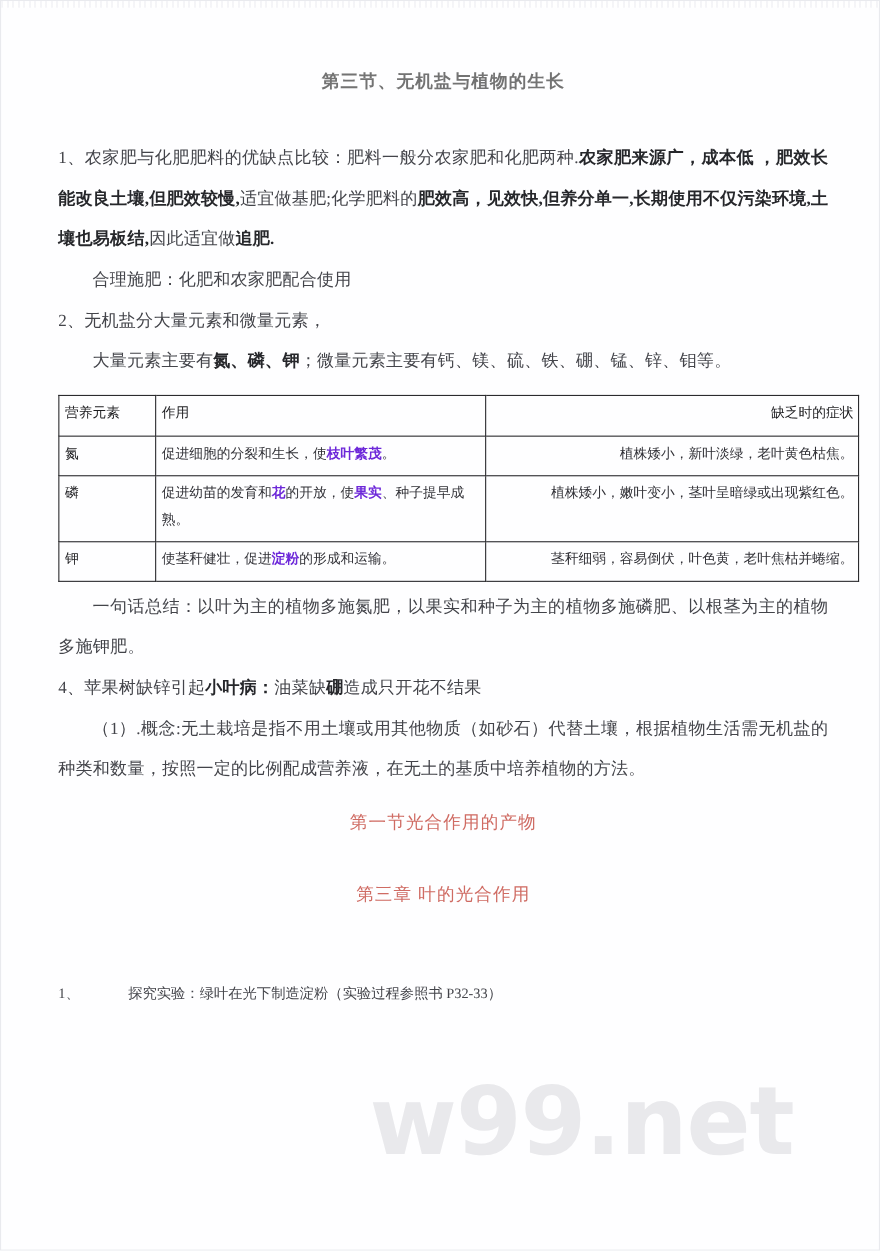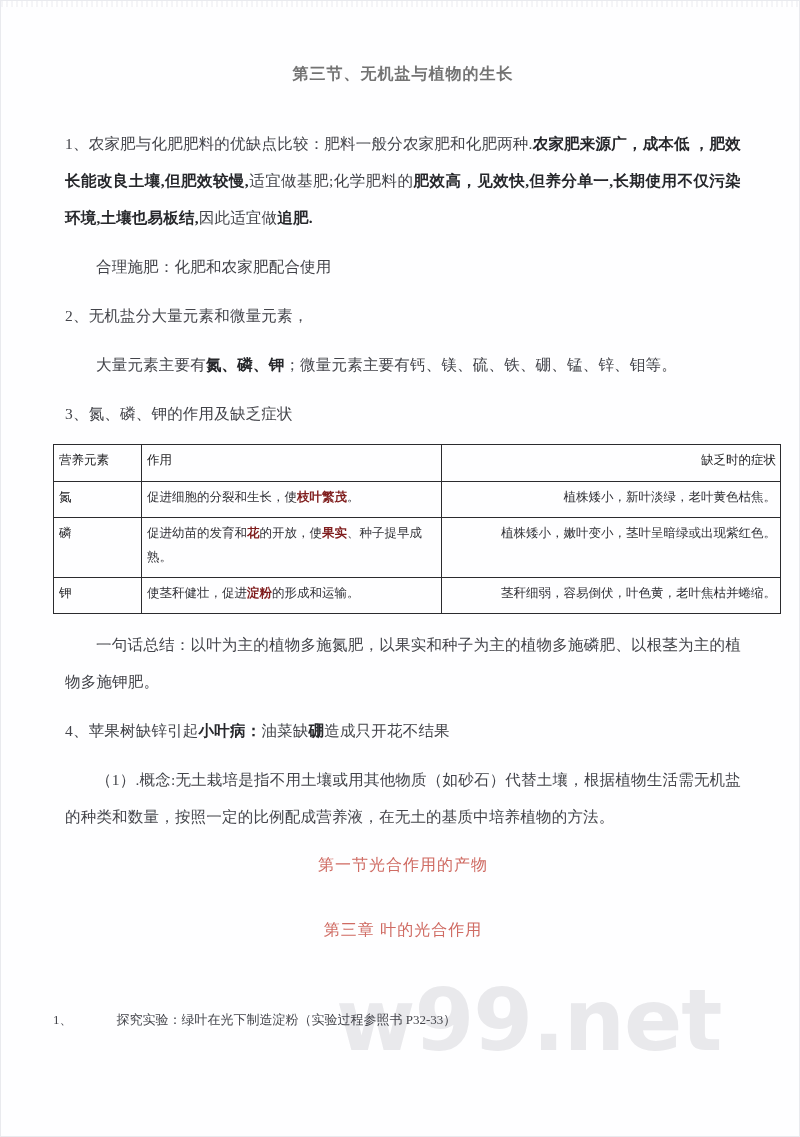--- a/index.html
+++ b/index.html
@@ -73,21 +73,21 @@
   }
   .chapter-heading.first { margin-top: 44px; }
   .chapter-heading.second { margin-top: 20px; }
 
   
   .para {
     font-size: 15.5px;
     line-height: 37px;
     color: #43444a;
     text-align: justify;
-    margin: 12px;
+    margin: 0;
     letter-spacing: .2px;
   }
   .para.indent { text-indent: 2em; }
   .para.num { margin-top: 0; }
   .b { font-weight: bold; color: #26272b; }
   .spacer-24 { height: 24px; }
   .spacer-40 { height: 40px; }
   .strongline {
     font-size: 15.5px;
     line-height: 36px;
@@ -117,21 +117,21 @@
   table.nutrient td.c2 { width: 329px; text-align: right; }
   table.nutrient tr.head td,
   table.nutrient td.c0 {
     font-weight: normal;
     color: #1d1d20;
   }
   table.nutrient tr.head td { height: 30px; }
   table.nutrient tr.r1 td { height: 29px; }
   table.nutrient tr.r2 td { height: 53px; }
   table.nutrient tr.r3 td { height: 29px; }
-  .tb { font-weight: bold; color: #7f1d1d; }
+  .tb { font-weight: bold; color: #6d28d9; }
 
   .last-line {
     font-size: 13px;
     line-height: 30px;
     color: #43444a;
     margin: 0;
     position: relative;
     z-index: 2;
   }
   .last-line .gap { display: inline-block; width: 44px; }
@@ -150,21 +150,20 @@
     <div class="spacer-40"></div>
 
     <p class="para num"><span>1、农家肥与化肥肥料的优缺点比较：肥料一般分农家肥和化肥两种.</span><span class="b">农家肥来源广，成本低 ，肥效长能改良土壤,但肥效较慢,</span><span>适宜做基肥;化学肥料的</span><span class="b">肥效高，见效快,但养分单一,长期使用不仅污染环境,土壤也易板结,</span><span>因此适宜做</span><span class="b">追肥.</span></p>
 
     <p class="para indent">合理施肥：化肥和农家肥配合使用</p>
 
     <p class="para">2、无机盐分大量元素和微量元素，</p>
 
     <p class="para indent"><span>大量元素主要有</span><span class="b">氮、磷、钾</span><span>；微量元素主要有钙、镁、硫、铁、硼、锰、锌、钼等。</span></p>
 
-    <p class="para">3、氮、磷、钾的作用及缺乏症状</p>
 
     <table class="nutrient">
       <tbody>
         <tr class="head">
           <td class="c0">营养元素</td>
           <td class="c1">作用</td>
           <td class="c2">缺乏时的症状</td>
         </tr>
         <tr class="r1">
           <td class="c0">氮</td>

